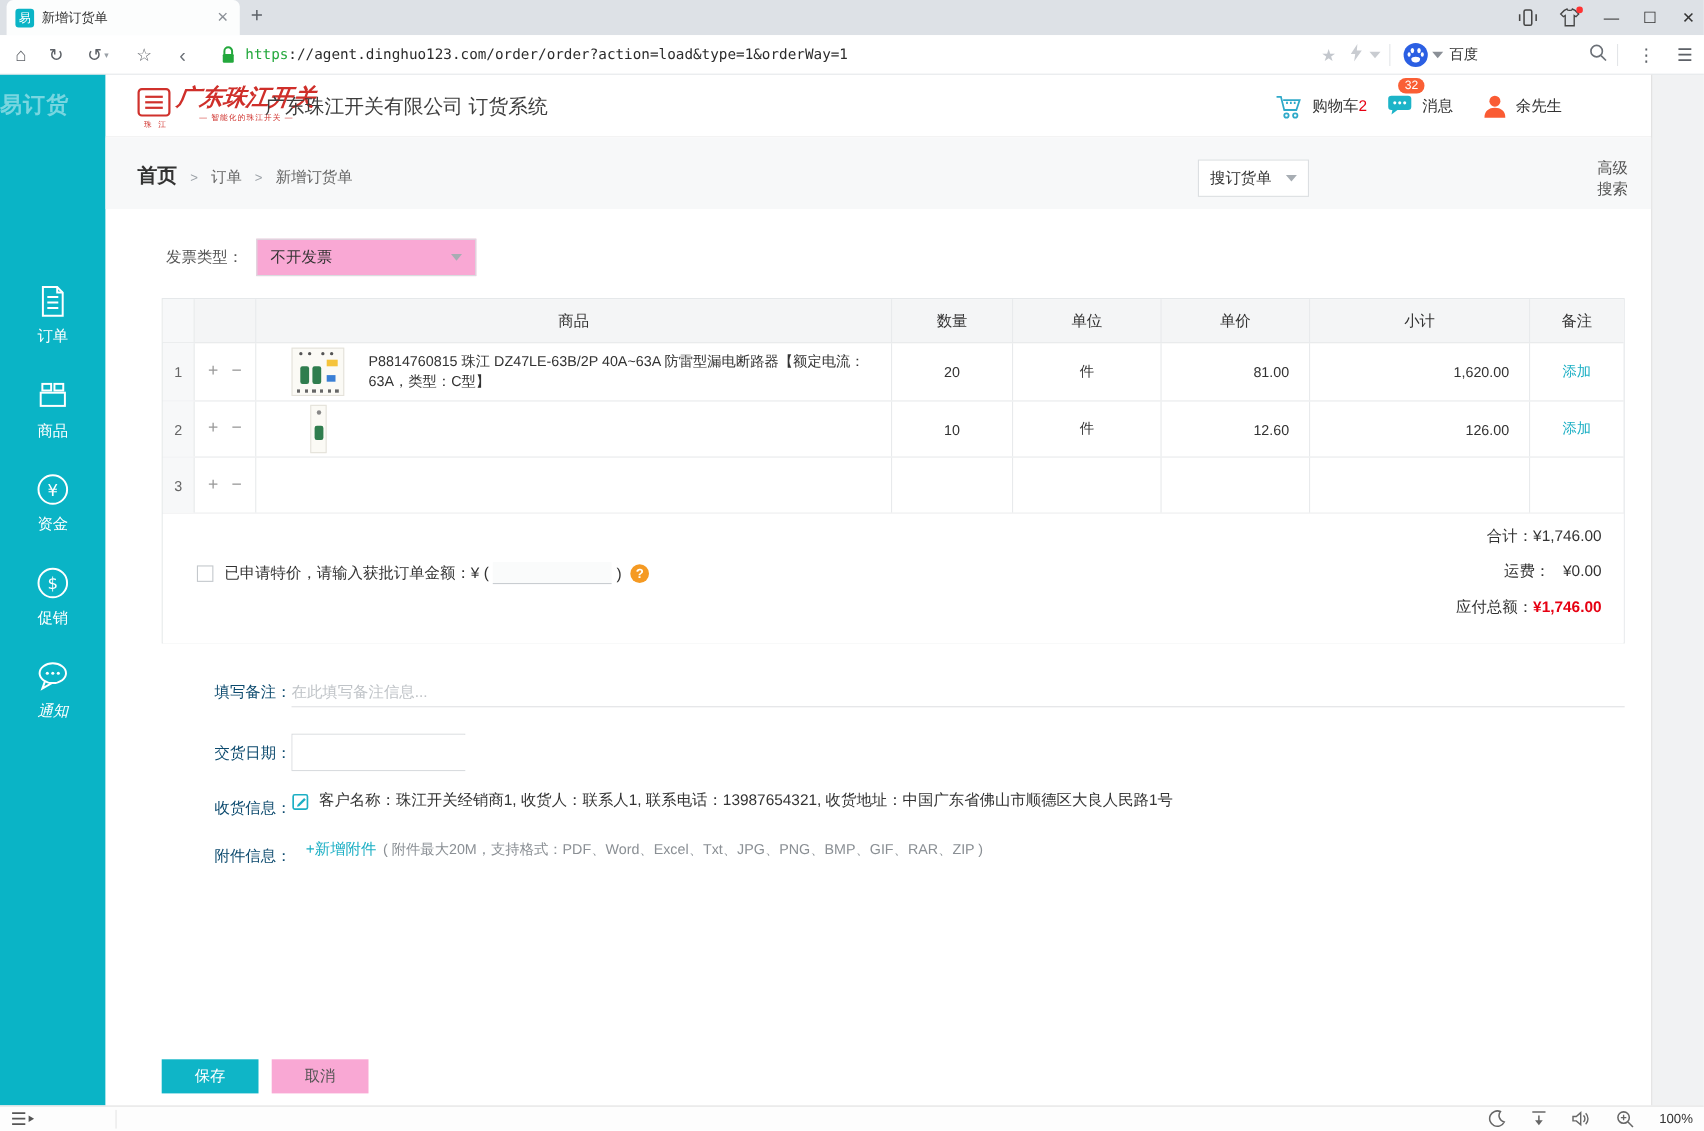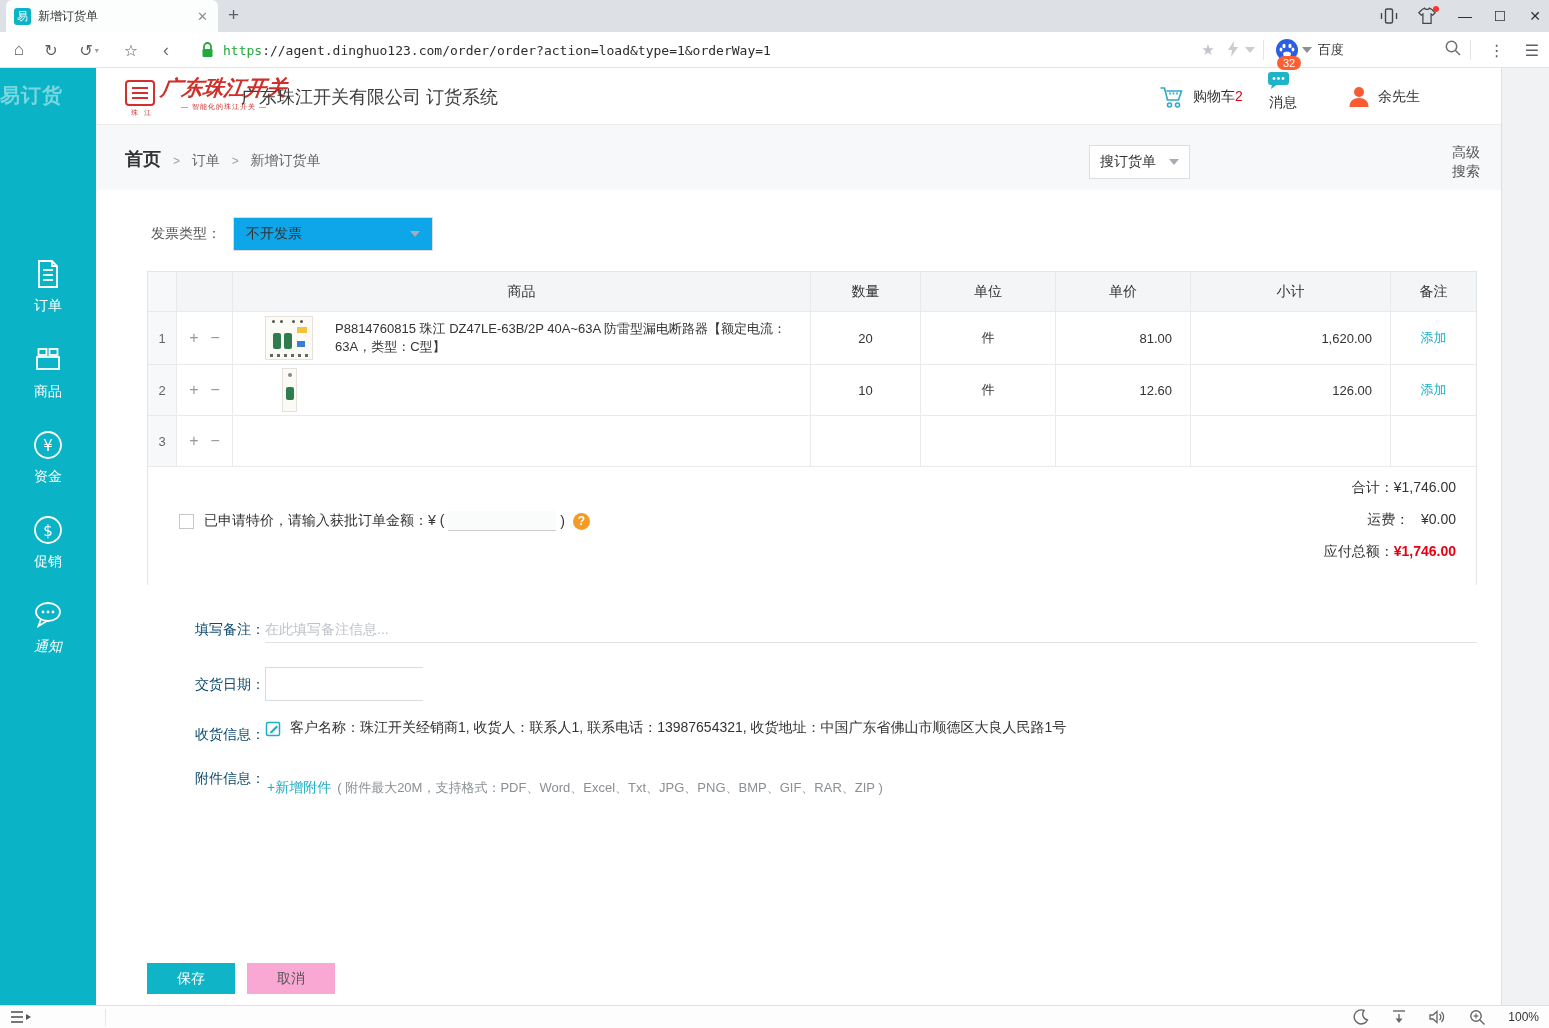--- a/index.html
+++ b/index.html
@@ -57,21 +57,21 @@
   #brand-badge .ln { position:absolute; left:5px; right:5px; height:2px; background:#d0312c; }
   #brand-badge .ln:nth-child(1){ top:5px; } #brand-badge .ln:nth-child(2){ top:10px; } #brand-badge .ln:nth-child(3){ top:15px; }
   #brand-badge-sub { position:absolute; left:-2px; top:26px; width:34px; font-size:7px; color:#d0312c; text-align:center; letter-spacing:2px; }
   #brand-cal { margin-left:6px; }
   #brand-cal .cal { font-family:"Liberation Serif","DejaVu Serif",serif; font-style:italic; font-weight:bold;
                     color:#cf2f2a; font-size:21px; transform:skewX(-8deg); white-space:nowrap; }
   #brand-cal .tag { font-size:7px; color:#cf2f2a; text-align:center; letter-spacing:1px; }
   #app-title { position:absolute; left:145px; top:17px; font-size:18px; color:#3d3d3d; }
   .hdr-item { position:absolute; top:0; height:57px; display:flex; align-items:center; cursor:pointer; }
   .hdr-item .txt { font-size:14px; color:#333; margin-left:8px; }
-  #hi-cart{ left:1063px; } #hi-msg{ left:1165px;flex-direction:column; } #hi-user{ left:1252px; }
+  #hi-cart{ left:1063px; } #hi-msg{ left:1165px; } #hi-user{ left:1252px; }
   #hi-settings{ left:1419px;flex-direction:column; } #hi-feedback{ left:1428px; }
   #cart-count { color:#e60012; font-size:14px; }
   #msg-icon-wrap { position:relative; }
   #msg-badge { position:absolute; left:10px; top:-12px; background:#fa5f35; color:#fff; font-size:11px;
                padding:1px 6px; border-radius:9px; }
 
   #scroll-strip { position:absolute; left:1501px; top:68px; width:48px; height:937px; background:#f1f2f3; border-left:1px solid #e0e0e0; }
 
   #content { position:absolute; left:96px; top:125px; width:1405px; height:880px; background:#fff; }
   #crumb-strip { position:absolute; left:0; top:0; width:1405px; height:65px; background:#f7f8f9; }
@@ -85,21 +85,21 @@
                  padding:0 10px; font-size:14px; color:#333; justify-content:space-between; cursor:pointer; }
   .caret-down { width:0; height:0; border-left:5px solid transparent; border-right:5px solid transparent; border-top:6px solid #a7adb3; }
   #search-input-wrap { width:252px; border:1px solid #dcdfe2; border-left:none; background:#fff; display:flex; align-items:center; padding:0 8px; }
   #search-input { border:none; outline:none; flex:1; font-size:14px; color:#333; font-family:inherit; }
   #search-input::placeholder { color:#c0c4c9; }
   #adv-search { position:absolute; left:1356px; top:18px; font-size:14px; color:#555; line-height:19px; text-align:center; cursor:pointer; }
 
   
   #invoice-row { position:absolute; left:29px; top:92px; display:flex; align-items:center; }
   #invoice-label { width:96px; text-align:right; font-size:14px; color:#555; }
-  #invoice-select { width:200px; height:34px; border:1px solid #d9dcdf; background:#0ea5e9; display:flex;
+  #invoice-select { width:200px; height:34px; border:1px solid #d9dcdf; background:#f9a8d4; display:flex;
                     align-items:center; justify-content:space-between; padding:0 12px; font-size:14px; color:#333; cursor:pointer; }
 
   
   #order-box { position:absolute; left:51px; top:146px; width:1330px; height:314px; border:1px solid #e3e6e8; }
   .trow { display:grid; grid-template-columns:29px 56px 578px 110px 135px 135px 200px 1fr; }
   .trow > div { border-right:1px solid #e8eaec; display:flex; align-items:center; justify-content:center;
                 font-size:13px; color:#333; overflow:hidden; }
   .trow > div:last-child { border-right:none; }
   #thead { height:40px; background:#f4f5f6; border-bottom:1px solid #e8eaec; }
   #thead > div { font-size:14px; color:#333; }
@@ -137,21 +137,21 @@
   
   .form-label { position:absolute; left:99px; width:110px; font-size:14px; color:#0c4a6e; font-weight:400; }
   #remark-input { position:absolute; left:169px; top:490px; width:1212px; border:none; border-bottom:1px solid #e0e2e4;
                   outline:none; height:28px; font-size:14px; color:#333; font-family:inherit; background:transparent; }
   #remark-input::placeholder { color:#bfc3c7; }
   #delivery-box { position:absolute; left:169px; top:542px; width:158px; height:34px; border:1px solid #d9dcdf;
                   display:flex; align-items:center; }
   #delivery-input { border:none; outline:none; flex:1; height:100%; padding:0 8px; font-size:14px; font-family:inherit; }
   #shipping-line { position:absolute; left:169px; top:594px; display:flex; align-items:center; }
   #shipping-text { font-size:14px; color:#333; margin-left:8px; }
-  #attach-line { position:absolute; left:171px; top:638px; display:flex; align-items:flex-end;margin-top:16px; }
+  #attach-line { position:absolute; left:182px; top:638px; display:flex; align-items:flex-end; }
   #attach-link { font-size:14px; color:#1cafc4; cursor:pointer; }
   #attach-hint { font-size:13px; color:#8a8f94; margin-left:6px; }
 
   
   #btn-save { position:absolute; left:51px; top:838px; width:88px; height:31px; background:#0fb5c7; color:#fff;
               border:none; font-size:14px; font-family:inherit; cursor:pointer; }
   #btn-cancel { position:absolute; left:151px; top:838px; width:88px; height:31px; background:#f9a8d4; color:#555;
                 border:none; font-size:14px; font-family:inherit; cursor:pointer; }
 
   

